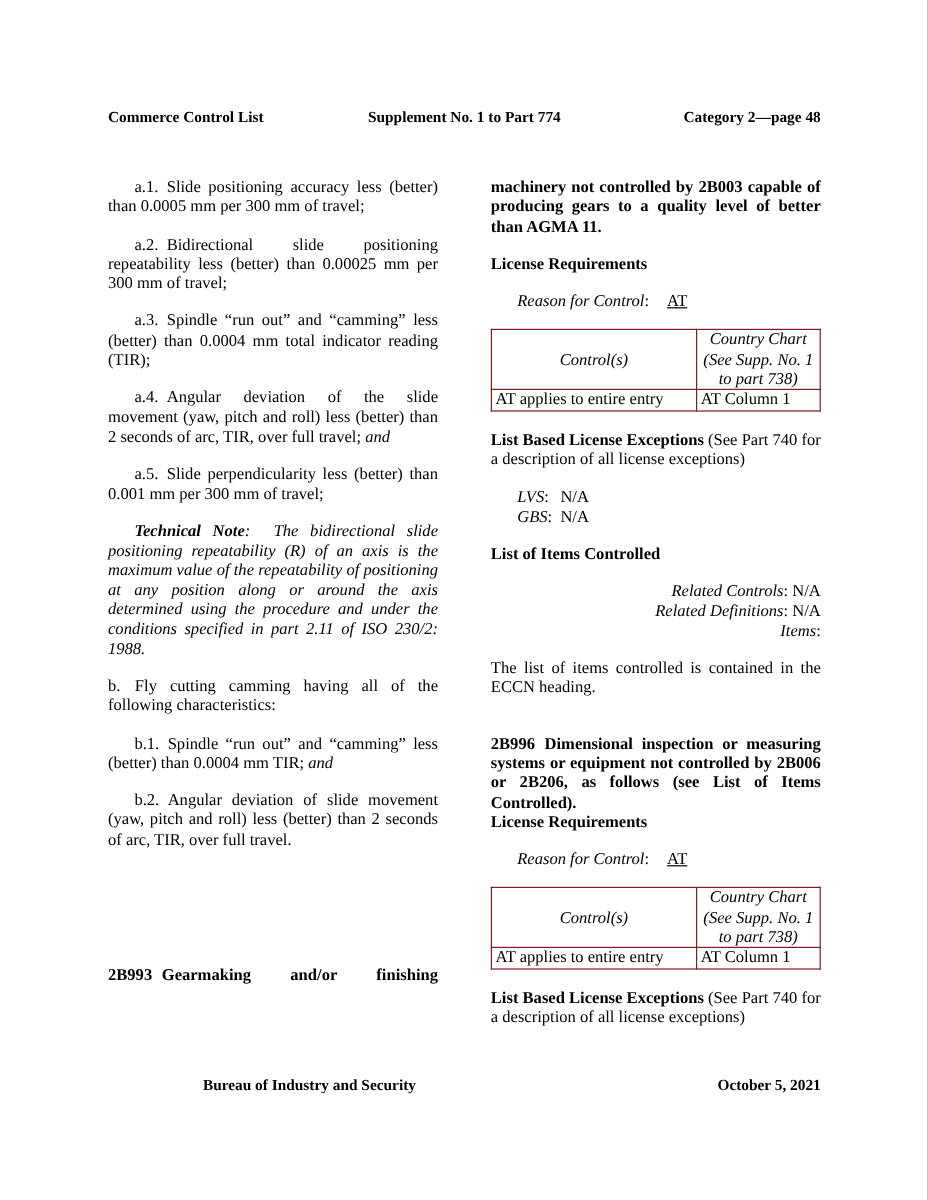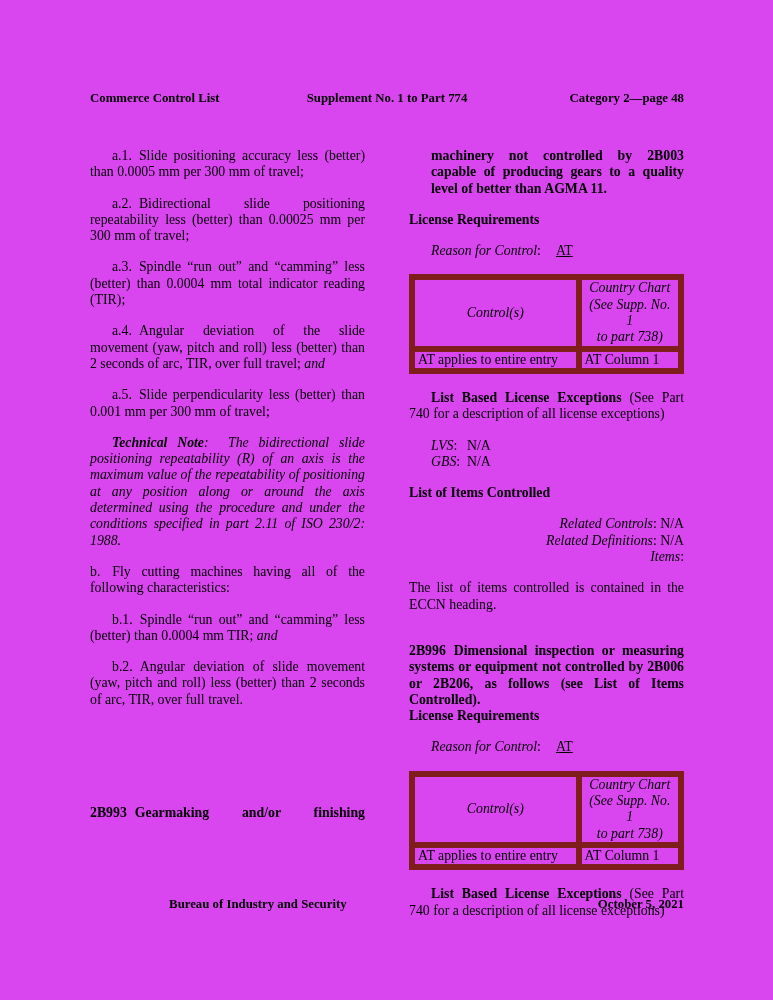--- a/index.html
+++ b/index.html
@@ -1,20 +1,20 @@
 <!DOCTYPE html>
 <html><head>
 <meta charset="utf-8">
 <style>
   html,body { margin:0; padding:0; background:#888; }
   .page {
     position:relative;
     width:773px; height:1000px;
     margin:0 auto;
-    background:#d946ef;
+    background:#ffffff;
     color:#000000;
     font-family:"Liberation Serif","DejaVu Serif",serif;
     font-size:13.8px;
     line-height:16.3px;
     overflow:hidden;
   }
   
   .hf {
     position:absolute; left:90px; width:594px;
     display:flex; justify-content:space-between; align-items:baseline;
@@ -28,21 +28,21 @@
 
   
   .columns {
     position:absolute; top:148px; left:90px; width:594px;
     display:flex; gap:44px;
   }
   .col { width:275px; }
 
   p, .line { margin:0 0 15px 0; text-align:justify; }
   .indent { text-indent:22px; }
-  .b  { font-weight:bold;margin-left:22px; }
+  .b  { font-weight:bold; }
   .it { font-style:italic; }
   .bi { font-weight:bold; font-style:italic; }
   .lbl  { padding-right:7px; }
   .lblw { padding-right:12px; }
 
   .heading { font-weight:bold; margin:0 0 15px 0; text-align:left; }
 
   .rfc { margin:0 0 15px 0; padding-left:22px; text-align:left; }
   .rfc-val { margin-left:15px;text-decoration:underline; }
 
@@ -52,21 +52,21 @@
 
   .rel-block { margin:0 0 15px 0; padding-left:22px; }
   .rel-line  { text-align:right; }
 
   .ctable {
     border-collapse:collapse; width:100%;
     margin:0 0 16px 0;
     table-layout:fixed;
   }
   .ctable td {
-    border:6px solid #7f1d1d;
+    border:1px solid #7f1d1d;
     padding:0 3px;
     vertical-align:middle;
   }
   .ctable .c1 { width:63%; }
   .ctable .c2 { width:37%; }
   .ctable .hdr { text-align:center; font-style:italic; }
   .ctable .cell { text-align:left; }
 
   .ecn-2b993 {
     margin-top:97px; margin-bottom:16px;
@@ -97,21 +97,21 @@
       <p class="line indent"><span class="lbl">a.2.</span><span>Bidirectional slide positioning repeatability less (better) than 0.00025 mm per 300 mm of travel;</span></p>
 
       <p class="line indent"><span class="lbl">a.3.</span><span>Spindle “run out” and “camming” less (better) than 0.0004 mm total indicator reading (TIR);</span></p>
 
       <p class="line indent"><span class="lbl">a.4.</span><span>Angular deviation of the slide movement (yaw, pitch and roll) less (better) than 2 seconds of arc, TIR, over full travel;</span> <span class="it">and</span></p>
 
       <p class="line indent"><span class="lbl">a.5.</span><span>Slide perpendicularity less (better) than 0.001 mm per 300 mm of travel;</span></p>
 
       <p class="line indent it"><span class="bi">Technical Note</span><span>:&nbsp; The bidirectional slide positioning repeatability (R) of an axis is the maximum value of the repeatability of positioning at any position along or around the axis determined using the procedure and under the conditions specified in part 2.11 of ISO 230/2: 1988.</span></p>
 
-      <p class="line"><span class="lblw">b.</span><span>Fly cutting machines having all of the following characteristics:</span></p>
+      <p class="line"><span class="lblw">b.</span><span>Fly cutting camming having all of the following characteristics:</span></p>
 
       <p class="line indent"><span class="lbl">b.1.</span><span>Spindle “run out” and “camming” less (better) than 0.0004 mm TIR;</span> <span class="it">and</span></p>
 
       <p class="line indent"><span class="lbl">b.2.</span><span>Angular deviation of slide movement (yaw, pitch and roll) less (better) than 2 seconds of arc, TIR, over full travel.</span></p>
 
       <p class="ecn-2b993"><span class="ecn-code">2B993</span><span>Gearmaking and/or finishing</span></p>
 
     </div>
 
     <div class="col">

